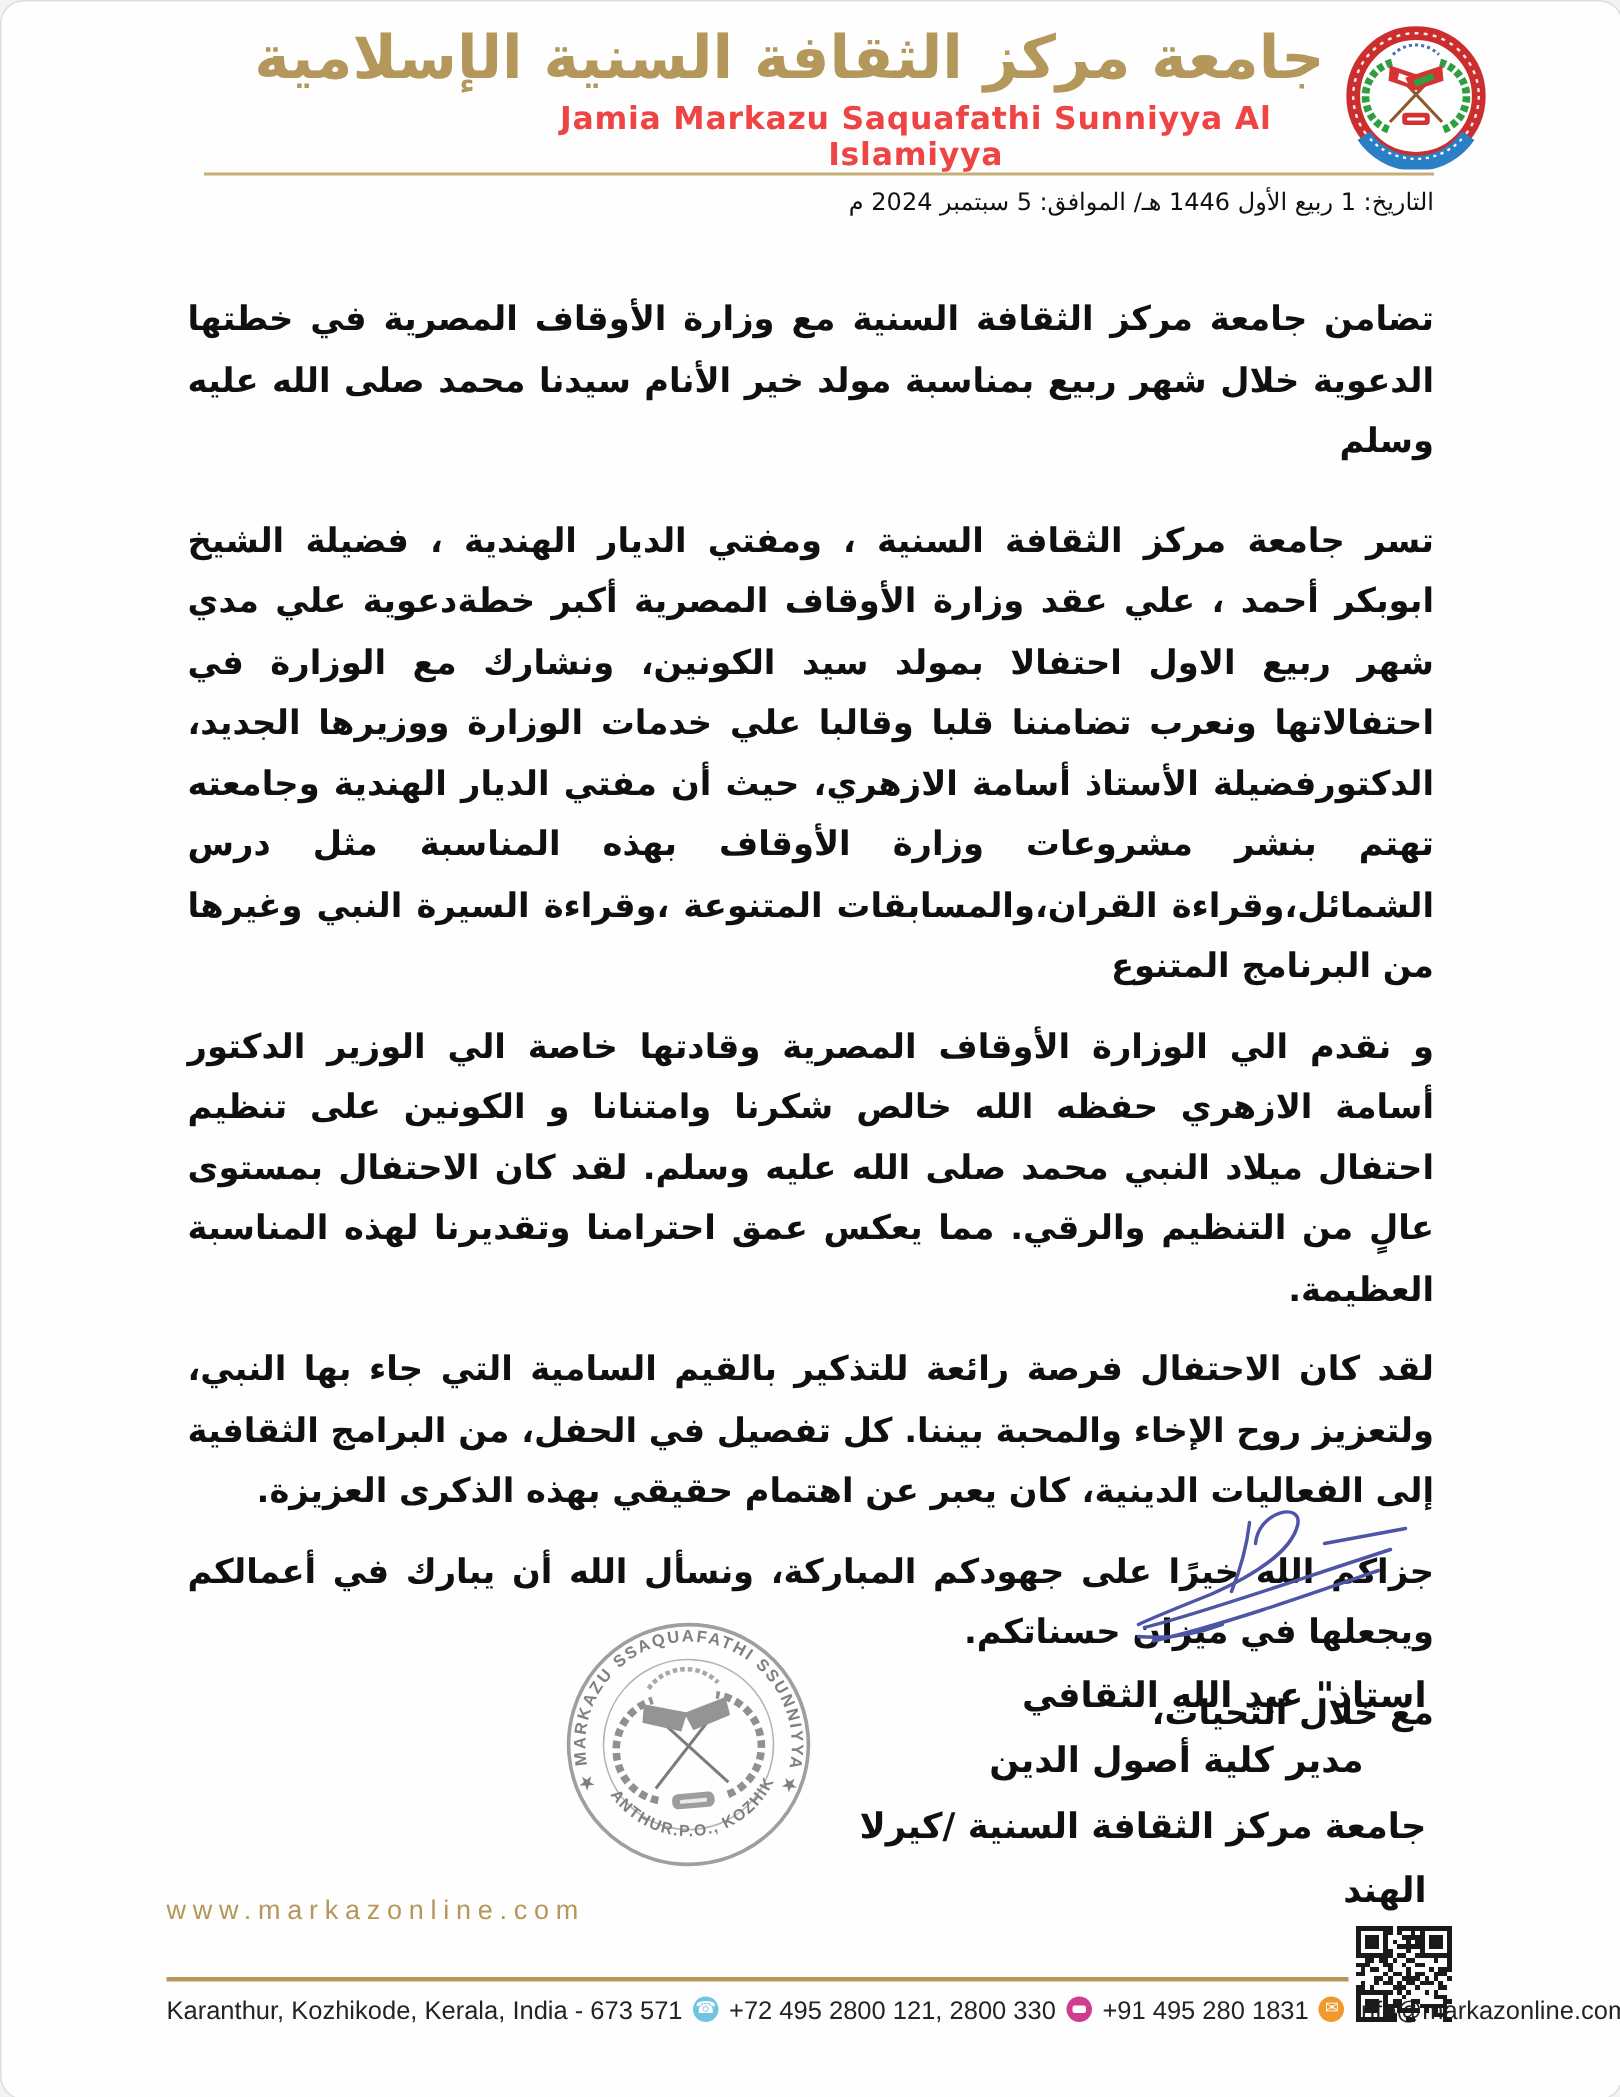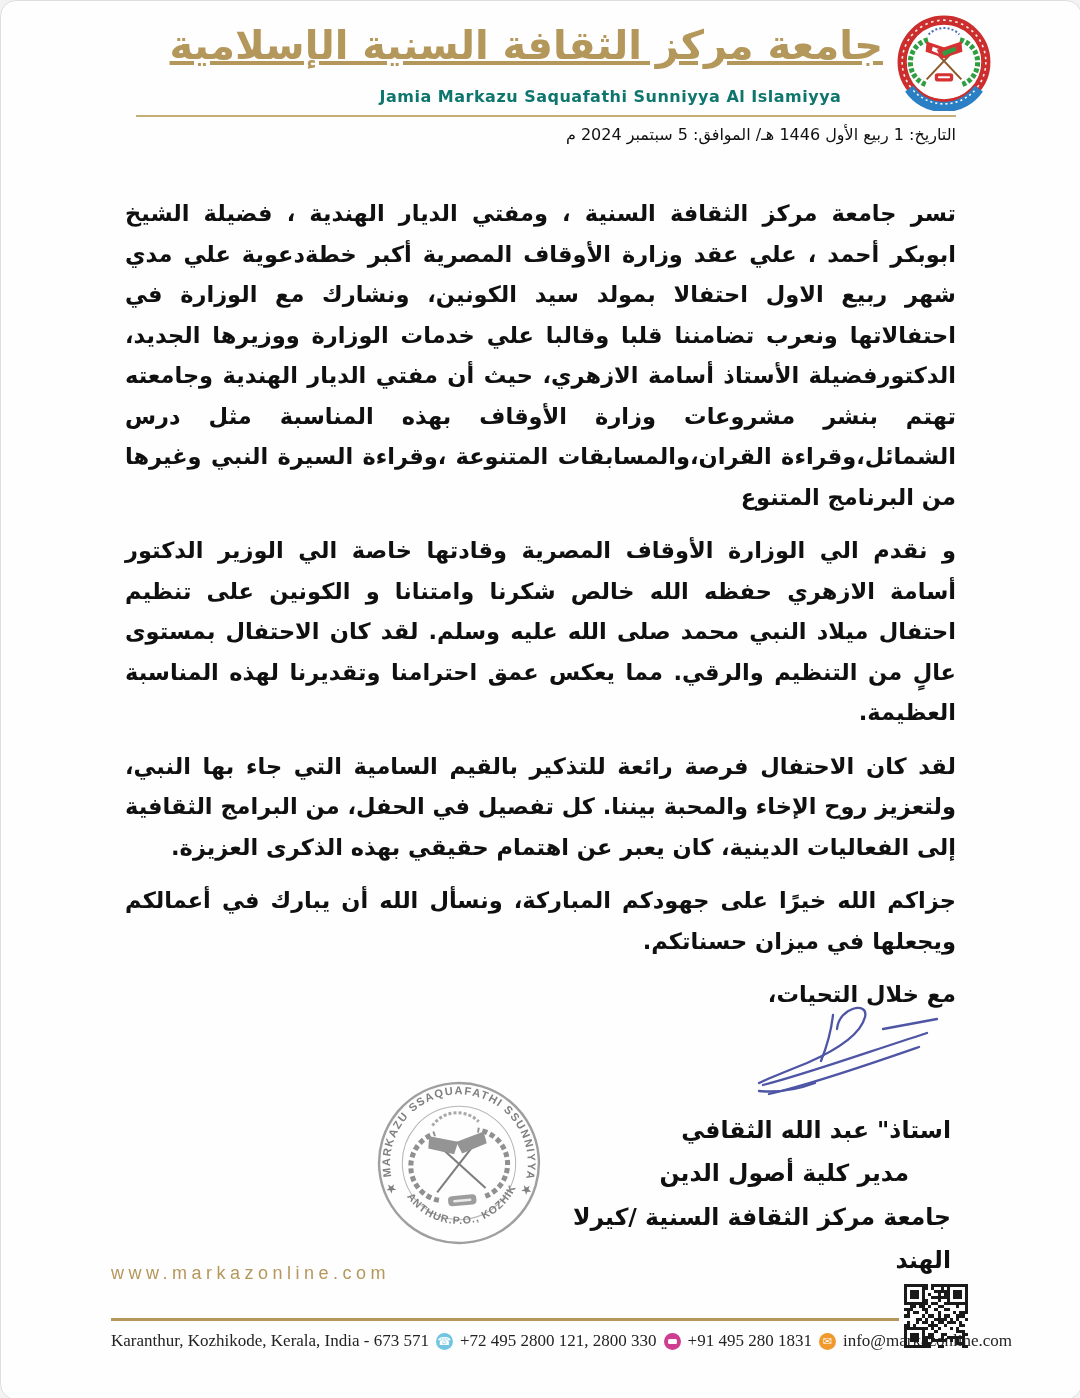--- a/index.html
+++ b/index.html
@@ -7,23 +7,23 @@
     position:relative;width:1080px;height:1398px;margin:0 auto;
     background:#fefefe;border:1px solid #dedede;border-radius:16px;overflow:hidden;
     font-family:"DejaVu Sans",sans-serif;color:#161616;
   }
   
   .header{position:absolute;top:10px;left:0;width:100%;height:106px;}
   .header-inner{position:absolute;right:88px;top:2px;display:flex;align-items:center;gap:12px;}
   .header-text{width:545px;text-align:center;}
   .calligraphy{
     font-size:40px;font-weight:bold;color:#b4975a;white-space:nowrap;
-    direction:rtl;line-height:1.3;letter-spacing:1px;text-decoration:underline;
-  }
-  .org-en{font-size:16px;color:#0f766e;letter-spacing:.5px;margin-top:16px;font-weight:bold;}
+    direction:rtl;line-height:1.3;letter-spacing:1px;
+  }
+  .org-en{font-size:21px;color:#ef4444;letter-spacing:.5px;margin-top:2px;font-weight:bold;}
   .gold-rule{position:absolute;top:114px;left:135px;width:820px;height:2px;background:#c6ae76;}
   
   .date-line{
     position:absolute;top:124px;right:125px;left:125px;
     direction:rtl;text-align:right;font-weight:normal;font-size:16px;color:#101010;
   }
   
   .letter-body{
     position:absolute;top:192px;right:125px;left:124px;
     direction:rtl;text-align:justify;font-weight:bold;font-size:22.5px;
@@ -42,22 +42,22 @@
   
   .stamp{position:absolute;left:372px;top:1076px;width:172px;height:172px;opacity:.85;}
   
   .footer-website{
     position:absolute;left:110px;top:1262px;
     color:#b5975b;letter-spacing:4.5px;font-size:18px;font-family:"Liberation Sans",sans-serif;
   }
   .footer-rule{position:absolute;left:110px;top:1317px;width:788px;height:2.5px;background:#b5975b;}
   .footer-contact{
     position:absolute;left:110px;top:1330px;width:788px;
-    display:flex;align-items:center;gap:7px;
-    font-size:17px;color:#232323;font-family:Liberation Serif, serif;white-space:nowrap;
+    display:flex;gap:7px;
+    font-size:17px;color:#232323;font-family:Liberation Sans, sans-serif;white-space:nowrap;
   }
   .cicon{
     width:17px;height:17px;border-radius:50%;flex:0 0 auto;
     display:inline-flex;align-items:center;justify-content:center;color:#fff;font-size:11px;line-height:1;
   }
   .cicon.phone{background:#72c5e2;}
   .cicon.fax{background:#ce3d8f;}
   .cicon.email{background:#f09a2e;}
   .fax-bar{width:9px;height:5px;background:#fff;border-radius:1.5px;display:block;}
   .qr{position:absolute;left:903px;top:1283px;width:64px;height:64px;}
@@ -92,20 +92,21 @@
         <rect x="39" y="59" width="18" height="8" rx="2.5" fill="#d53333"></rect>
         <rect x="42" y="62" width="12" height="2" rx="1" fill="#ffffff"></rect>
       </svg>
     </div>
   </div>
   <div class="gold-rule"></div>
 
   <div class="date-line">التاريخ: 1 ربيع الأول 1446 هـ/ الموافق:  5  سبتمبر  2024 م</div>
 
   <div class="letter-body">
+    <p class="gap">تضامن جامعة مركز الثقافة السنية مع وزارة الأوقاف المصرية  في خطتها الدعوية خلال شهر ربيع بمناسبة مولد خير الأنام سيدنا محمد صلى الله عليه وسلم</p>
     <p>تسر جامعة مركز الثقافة السنية ، ومفتي الديار الهندية ، فضيلة الشيخ ابوبكر أحمد ، علي عقد وزارة الأوقاف المصرية أكبر خطةدعوية علي مدي شهر ربيع الاول احتفالا بمولد سيد الكونين، ونشارك مع الوزارة في احتفالاتها ونعرب تضامننا قلبا وقالبا علي خدمات الوزارة ووزيرها الجديد، الدكتورفضيلة الأستاذ أسامة الازهري، حيث أن مفتي الديار الهندية وجامعته تهتم بنشر مشروعات وزارة الأوقاف بهذه المناسبة مثل درس الشمائل،وقراءة القران،والمسابقات المتنوعة ،وقراءة السيرة النبي وغيرها من البرنامج المتنوع</p>
     <p>و نقدم الي الوزارة الأوقاف المصرية وقادتها خاصة الي الوزير الدكتور أسامة الازهري حفظه الله خالص شكرنا وامتنانا و الكونين على تنظيم احتفال ميلاد النبي محمد صلى الله عليه وسلم. لقد كان الاحتفال بمستوى عالٍ من التنظيم والرقي. مما يعكس عمق احترامنا وتقديرنا لهذه المناسبة العظيمة.</p>
     <p>لقد كان الاحتفال فرصة رائعة للتذكير بالقيم السامية التي جاء بها النبي، ولتعزيز روح الإخاء والمحبة بيننا. كل تفصيل في الحفل، من البرامج الثقافية إلى الفعاليات الدينية، كان يعبر عن اهتمام حقيقي بهذه الذكرى العزيزة.</p>
     <p>جزاكم الله خيرًا على جهودكم المباركة، ونسأل الله أن يبارك في أعمالكم ويجعلها في ميزان حسناتكم.</p>
     <p class="closing">مع خلال التحيات،</p>
   </div>
 
   <svg class="signature-ink" viewBox="0 0 220 112">
     <g fill="none" stroke="#4d55a4" stroke-width="2.3" stroke-linecap="round">
       <path d="M 96,30 C 98,8 128,2 124,18 C 120,34 98,50 66,64 C 46,72 26,80 18,84"></path>

